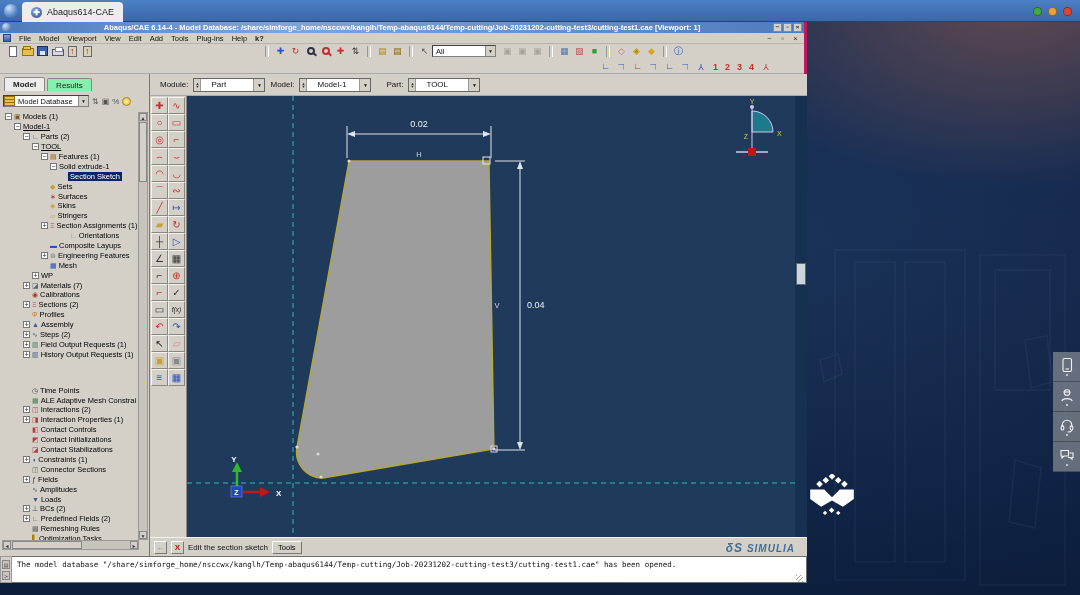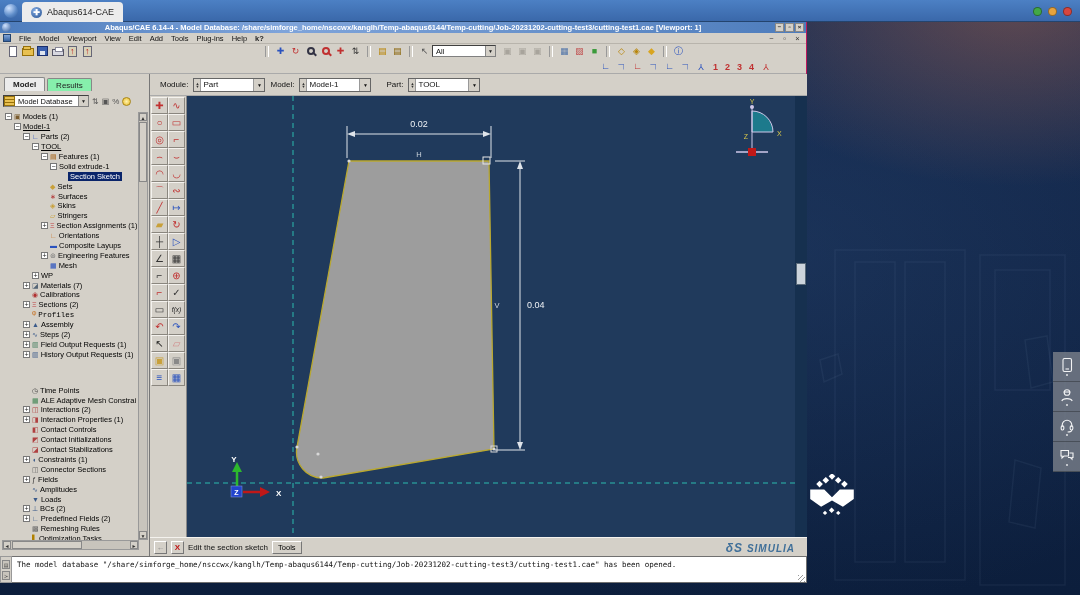--- a/index.html
+++ b/index.html
@@ -32,21 +32,21 @@
   .toptab{position:absolute;left:22px;top:2px;height:20px;background:#ececec;border-radius:4px 4px 0 0;
     display:flex;align-items:center;gap:5px;padding:0 9px;font-size:9px;color:#222}
   .abqlogo{width:11px;height:11px;border-radius:50%;background:radial-gradient(circle at 35% 30%,#7fa8e0,#2a5594);
     color:#fff;font-size:8px;line-height:11px;text-align:center;font-weight:bold}
   .windots{position:absolute;right:8px;top:7px;display:flex;gap:6px}
   .dot{width:9px;height:9px;border-radius:50%;border:1px solid rgba(0,0,0,.35)}
   .dot.g{background:#43a847}.dot.y{background:#e8a33d}.dot.r{background:#d9463e}
 
   
   .abq{position:absolute;left:0;top:22px;width:807px;height:561px;background:#d4d0c8;
-    border-right:1px solid #be185d;font-size:8px;color:#111}
+    border-right:3px solid #be185d;font-size:8px;color:#111}
   .titlebar{position:absolute;left:0;top:0;width:100%;height:11px;color:#fff;
     background:linear-gradient(90deg,#4d7cbc,#7fa4da 35%,#6a93cc 65%,#4d7cbc);
     font-size:7.5px;font-weight:bold;display:flex;align-items:center;justify-content:center;white-space:nowrap;overflow:hidden}
   .tb-ico{position:absolute;left:2px;top:1px;width:9px;height:9px;border-radius:50%;
     background:radial-gradient(circle at 35% 30%,#cfe2ff,#2a5594)}
   .tb-btns{position:absolute;right:2px;top:1px;display:flex;gap:1px}
   .tb-btns span{width:9px;height:9px;background:#d4d0c8;border:1px solid #888;color:#222;
     font-size:6px;line-height:7px;text-align:center}
   .menubar{position:absolute;left:0;top:11px;width:100%;height:11px;background:#d4d0c8;
     border-bottom:1px solid #b8b4ac;display:flex;align-items:center;font-size:7.5px;color:#111;padding-left:2px}
@@ -115,21 +115,21 @@
   .sb-arrow{position:absolute;width:8px;height:8px;background:#d4d0c8;border:1px solid #888;font-size:5px;
     line-height:8px;text-align:center;color:#333}
   .sb-thumb{position:absolute;background:#d4d0c8;border:1px solid #888}
 
   
   .modulebar{position:absolute;left:150px;top:52px;width:657px;height:22px;background:#d4d0c8;border-bottom:1px solid #aaa;
     display:flex;align-items:center;gap:5px;padding-left:10px;font-size:8px}
   .mcombo{width:72px;height:14px;background:#fff;border:1px solid #666;display:flex;align-items:center}
   .spin{width:7px;height:100%;background:#d4d0c8;border-right:1px solid #999;display:flex;flex-direction:column;
     align-items:center;justify-content:center;font-size:4px;line-height:3px;color:#333}
-  .mcombo .val{flex:1;padding:0 2px;white-space:nowrap;overflow:hidden}
+  .mcombo .val{flex:1;padding:0 10px;white-space:nowrap;overflow:hidden}
   .mcombo .drop{width:11px;height:100%;background:#d4d0c8;border-left:1px solid #999;font-size:5px;
     display:flex;align-items:center;justify-content:center}
 
   
   .toolbox{position:absolute;left:150px;top:74px;width:37px;height:441px;background:#d4d0c8;border-right:1px solid #888}
   #toolgrid{display:grid;grid-template-columns:17px 17px;justify-content:center;padding-top:1px}
   .tool{width:17px;height:17px;display:flex;align-items:center;justify-content:center;background:#d4d0c8;
     border:1px solid;border-color:#f4f2ee #8a867e #8a867e #f4f2ee;font-size:10px}
   .tool .fx{font-size:6.5px;font-style:italic;color:#222}
 
@@ -474,21 +474,21 @@
           <div class="trow" style="padding-left: 39px;">
             <span class="texp empty"></span>
             <span class="tico" style="color: rgb(200, 160, 58);">▱</span>
             <span class="tlab">Stringers</span>
           </div>
           <div class="trow" style="padding-left: 39px;">
             <span class="texp">+</span>
             <span class="tico" style="color: rgb(192, 64, 64);">Ξ</span>
             <span class="tlab">Section Assignments (1)</span>
           </div>
-          <div class="trow" style="padding-left: 39px;">
+          <div class="trow" style="padding-left: 39px; justify-content: center;">
             <span class="texp empty"></span>
             <span class="tico" style="color: rgb(200, 120, 48);">∟</span>
             <span class="tlab">Orientations</span>
           </div>
           <div class="trow" style="padding-left: 39px;">
             <span class="texp empty"></span>
             <span class="tico" style="color: rgb(42, 82, 190);">▬</span>
             <span class="tlab">Composite Layups</span>
           </div>
           <div class="trow" style="padding-left: 39px;">
@@ -513,21 +513,21 @@
           <div class="trow" style="padding-left: 21px;">
             <span class="texp empty"></span>
             <span class="tico" style="color: rgb(176, 48, 48);">◉</span>
             <span class="tlab">Calibrations</span>
           </div>
           <div class="trow" style="padding-left: 21px;">
             <span class="texp">+</span>
             <span class="tico" style="color: rgb(192, 64, 64);">Ξ</span>
             <span class="tlab">Sections (2)</span>
           </div>
-          <div class="trow" style="padding-left: 21px; font-family: Liberation Mono, monospace;">
+          <div class="trow" style="padding-left: 21px;">
             <span class="texp empty"></span>
             <span class="tico" style="color: rgb(200, 120, 48);">Φ</span>
             <span class="tlab">Profiles</span>
           </div>
           <div class="trow" style="padding-left: 21px;">
             <span class="texp">+</span>
             <span class="tico" style="color: rgb(58, 90, 138);">▲</span>
             <span class="tlab">Assembly</span>
           </div>
           <div class="trow" style="padding-left: 21px;">

